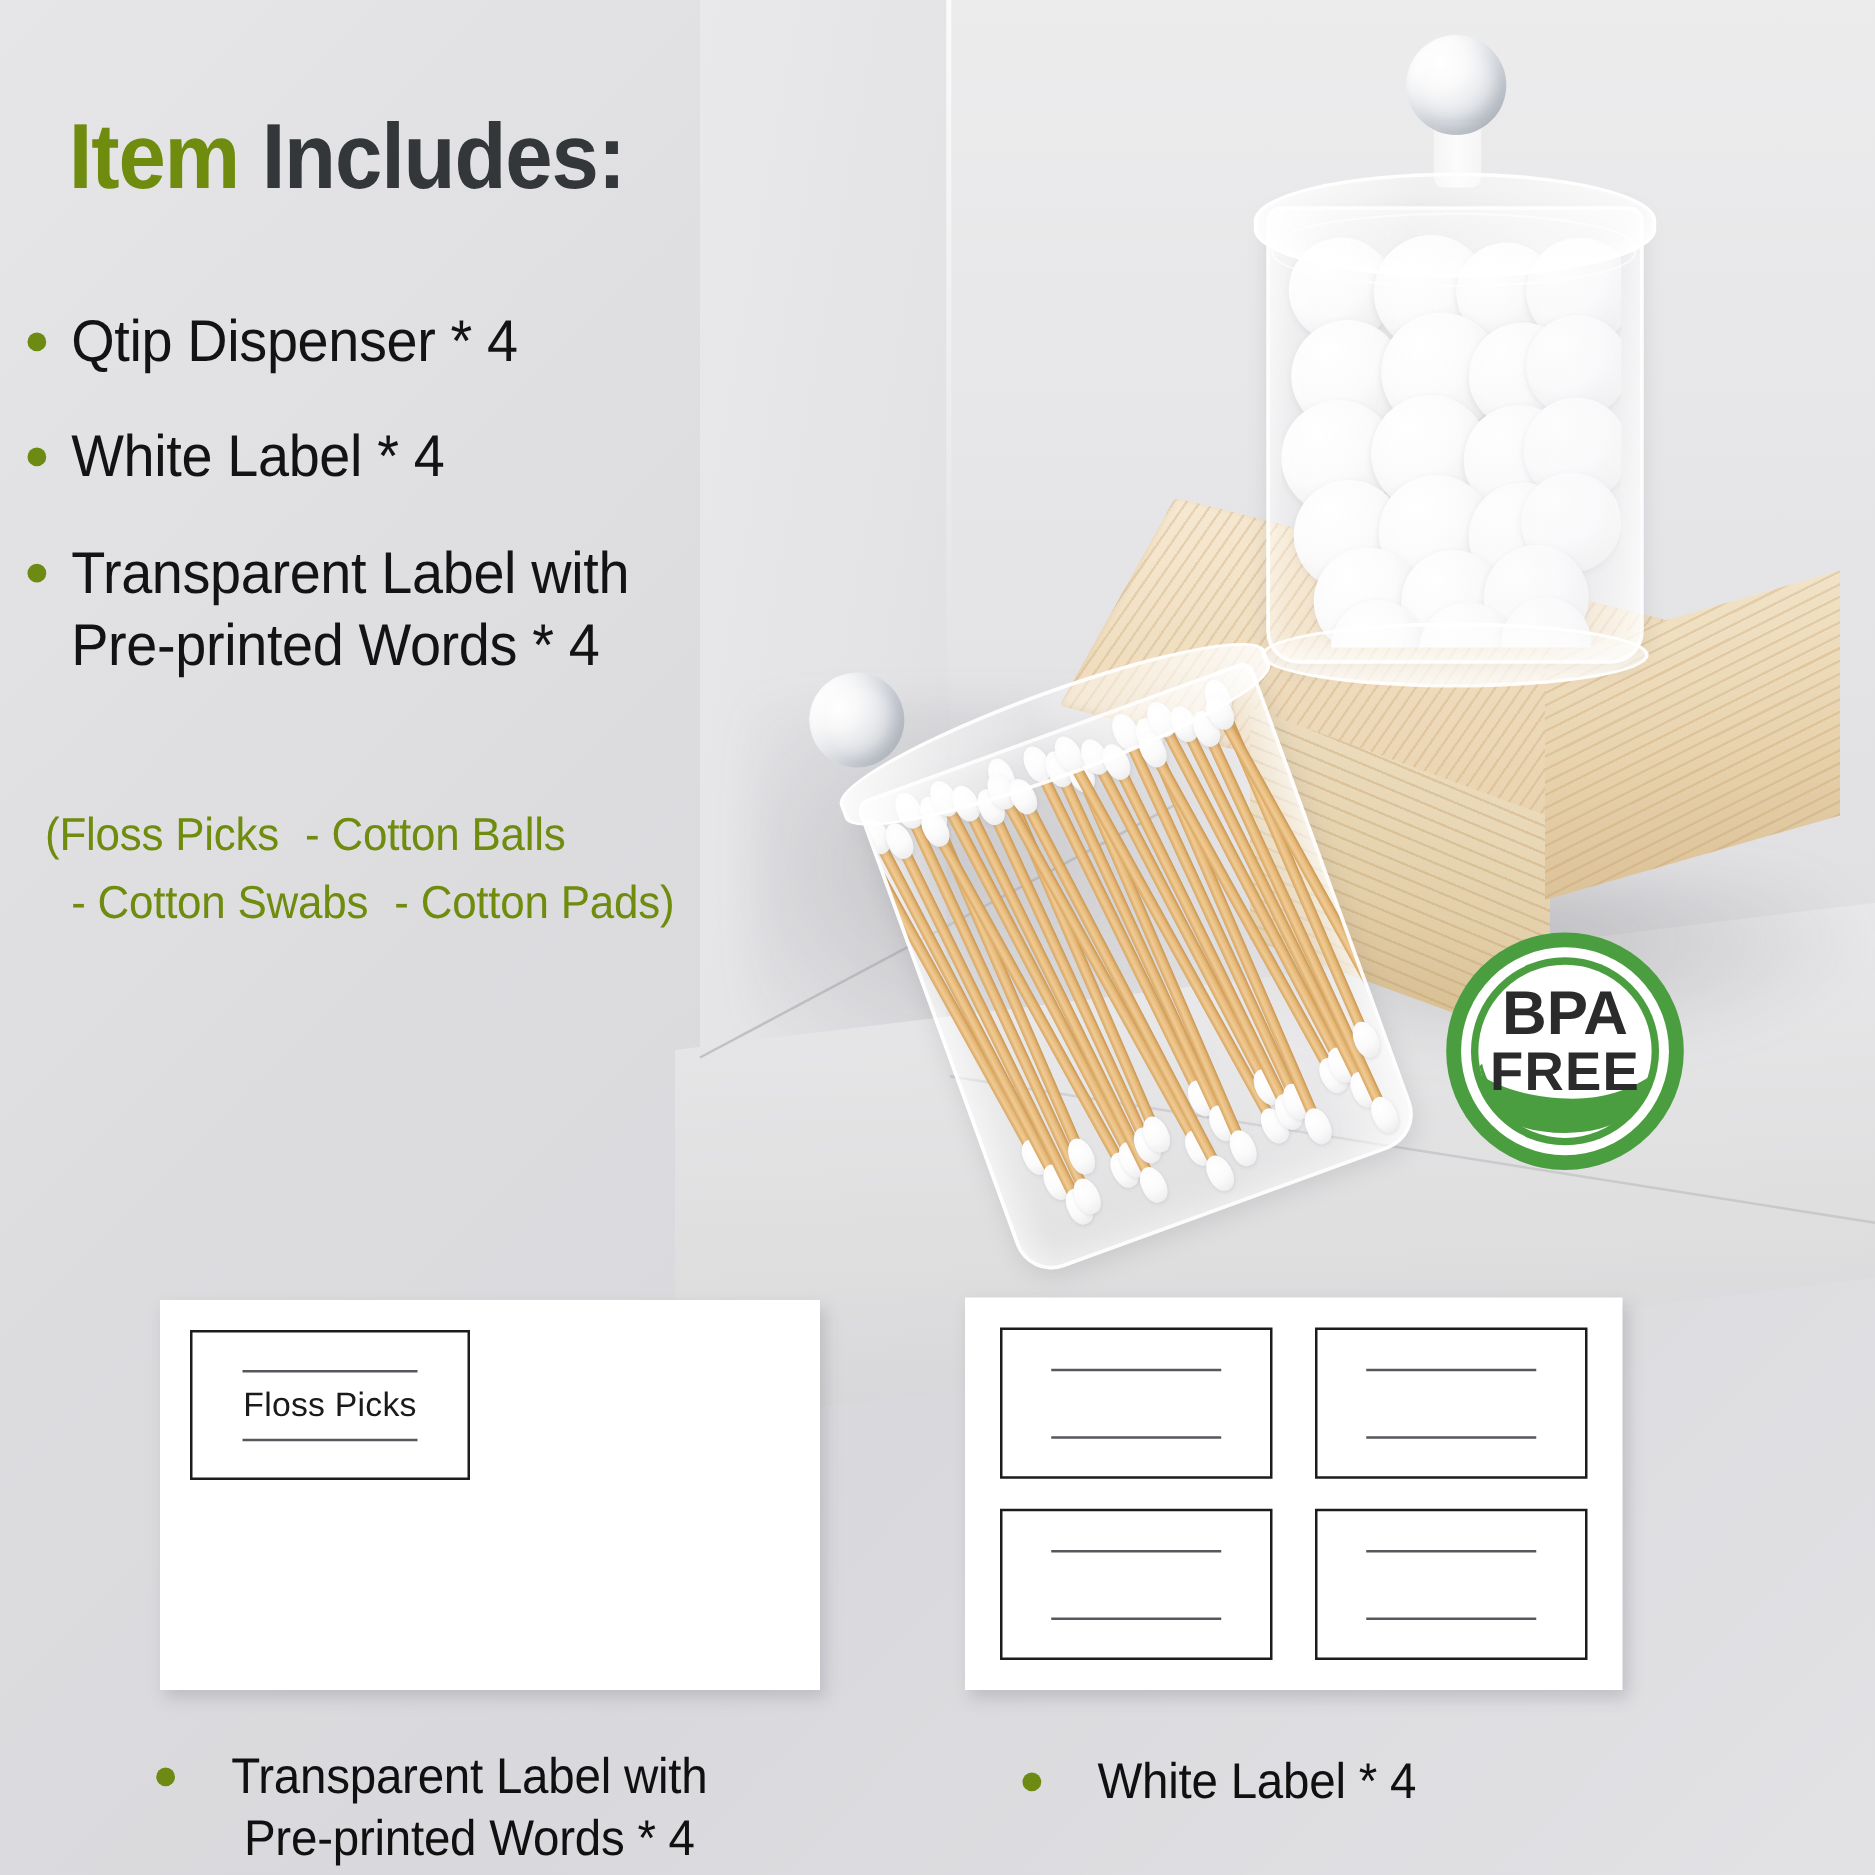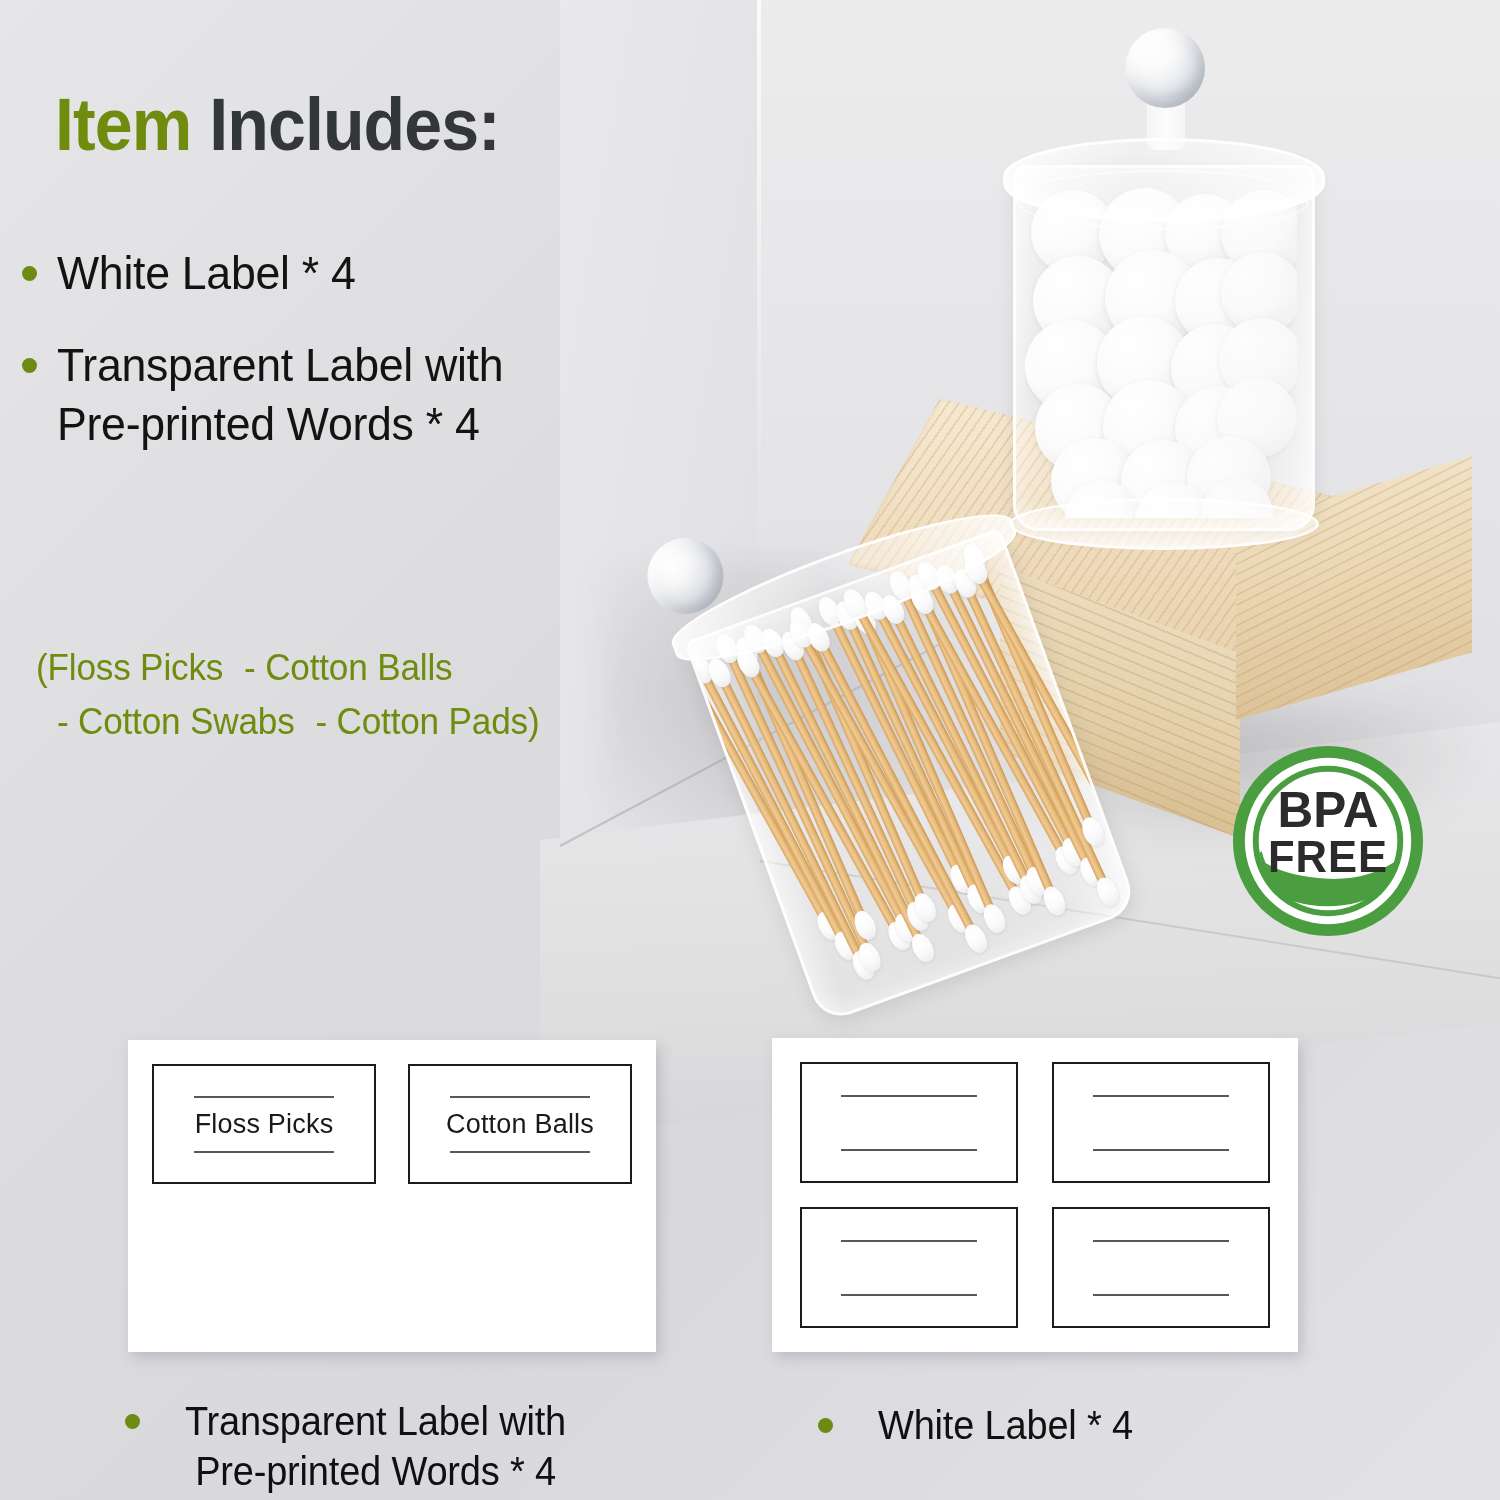--- a/index.html
+++ b/index.html
@@ -250,21 +250,21 @@
     border-radius: 50% 50% 45% 45%;
     background: radial-gradient(circle at 40% 30%, #ffffff 0%, #fafafb 50%, #eaeaec 100%);
     box-shadow: 0 1px 3px rgba(150,150,155,.25);
   }
   .swab .tip.t-top { top: -14px; }
   .swab .tip.t-bot { bottom: -14px; }
 
   
   .bpa-badge {
     position: absolute;
-    left: 1229px; top: 742px;
+    left: 1153px; top: 742px;
     width: 198px; height: 198px;
   }
 
   
   .headline {
     position: absolute;
     left: 55px; top: 82px;
     font-size: 74px;
     font-weight: 700;
     letter-spacing: -1px;
@@ -606,20 +606,26 @@
       <text x="100" y="131" text-anchor="middle" font-family="Liberation Sans, sans-serif" font-size="44" font-weight="700" fill="#2b2b2b" letter-spacing="1">FREE</text>
     </svg>
   </div>
 
   <div class="headline">
     <span class="hl-green">Item</span> <span class="hl-dark">Includes:</span>
   </div>
 
   <div class="bullets">
 
+    <div class="b-row">
+      <div class="b-dot"></div>
+      <div class="b-text">
+        <div>Qtip Dispenser * 4</div>
+      </div>
+    </div>
 
     <div class="b-row">
       <div class="b-dot"></div>
       <div class="b-text">
         <div>White Label * 4</div>
       </div>
     </div>
 
     <div class="b-row">
       <div class="b-dot"></div>
@@ -639,27 +645,20 @@
   </div>
 
   <div class="sheet sheet-left">
     <div class="lbl-cell">
       <div class="lbl-box">
         <div class="lbl-rule"></div>
         <div class="lbl-text">Floss Picks</div>
         <div class="lbl-rule"></div>
       </div>
     </div>
-    <div class="lbl-cell">
-      <div class="lbl-box">
-        <div class="lbl-rule"></div>
-        <div class="lbl-text">Cotton Balls</div>
-        <div class="lbl-rule"></div>
-      </div>
-    </div>
   </div>
 
   <div class="sheet sheet-right">
     <div class="lbl-cell">
       <div class="lbl-box">
         <div class="lbl-rule"></div>
         <div class="lbl-text empty"></div>
         <div class="lbl-rule"></div>
       </div>
     </div>

